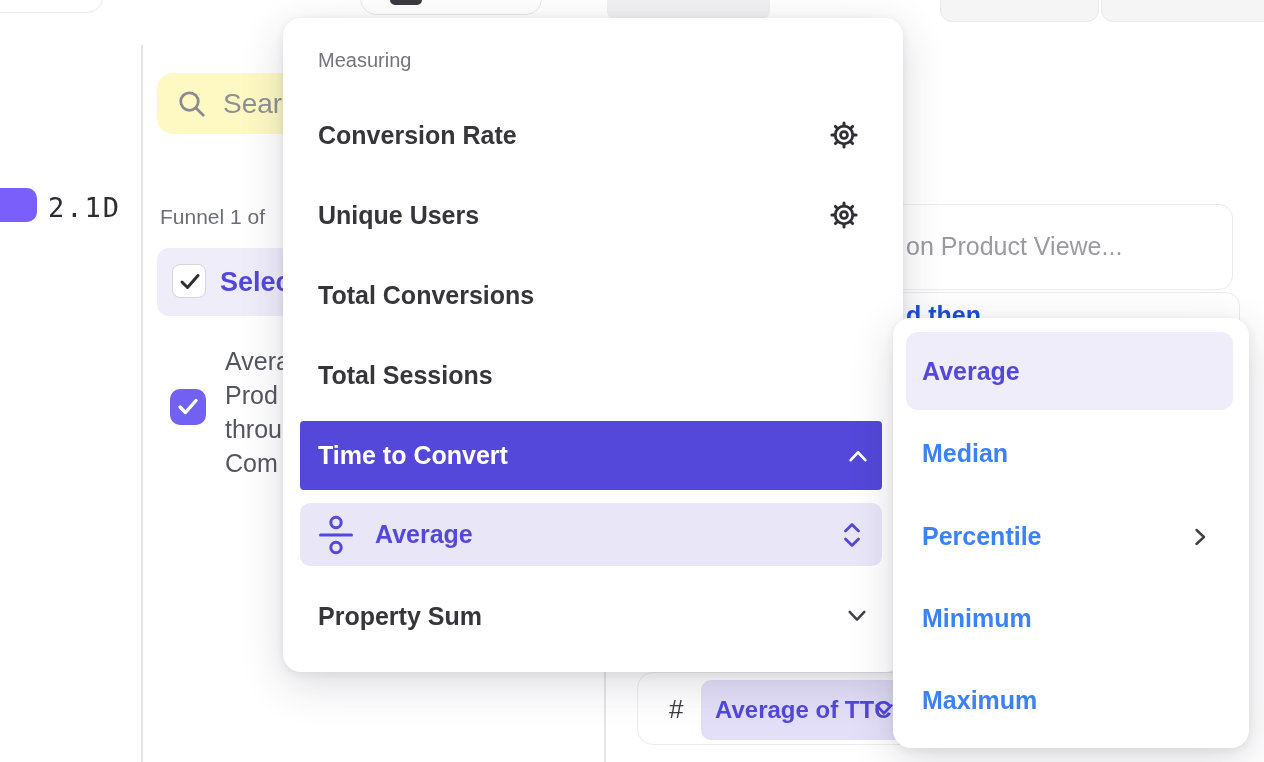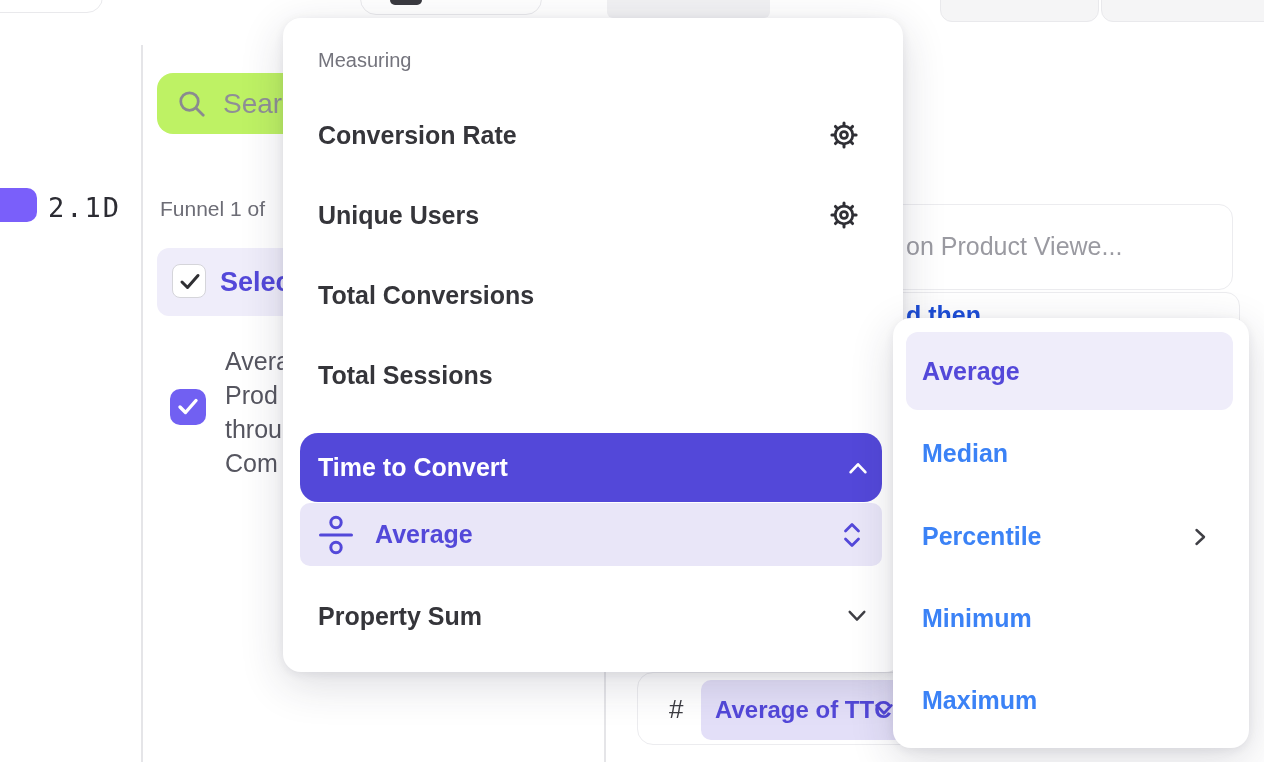--- a/index.html
+++ b/index.html
@@ -16,29 +16,29 @@
   .gray-frag { background:#f3f3f5; border:1.5px solid #e9e9ec; border-radius:12px; }
   .top-gray-block { background:#f1f1f3; border-radius:0 0 6px 6px; }
   .dark-glyph { background:#3a3a40; border-radius:5px; }
 
   .v-divider { background:#e5e5e8; width:1.5px; }
 
   
   .legend-swatch { background:var(--badge,#7a5ffa); border-radius:4px 10px 10px 4px; }
   .legend-label { font-family:"DejaVu Sans Mono", monospace; font-size:27px; color:#2c2c33; letter-spacing:2px; }
 
-  .search-field { background:#bef264; border-radius:16px; }
+  .search-field { background:#fef9c3; border-radius:16px; }
   .search-field input {
     position:absolute; left:66px; top:0; width:150px; height:61px;
     border:none; outline:none; background:transparent;
     font-family:"Liberation Sans", sans-serif; font-size:28px; color:#6f6f76;
   }
   .search-field input::placeholder { color:#8f8f96; opacity:1; }
 
-  .funnel-label { font-size:21px; color:#6d6d76; white-space:nowrap; }
+  .funnel-label { font-size:21px; color:#6d6d76; white-space:nowrap;margin-top:8px; }
 
   .select-row { background:#efedfa; border-radius:12px; }
   .checkbox-white { background:#fff; border:1.5px solid #d5d5da; border-radius:8px; }
   .select-label { font-size:27px; font-weight:700; color:var(--accent,#5348d9); line-height:68px; white-space:nowrap; }
 
   .checkbox-purple { background:var(--accentBright,#7160f2); border-radius:10px; }
   .step-desc { font-size:25px; color:#565660; line-height:34px; white-space:nowrap; }
 
   
   .bg-card { background:#fff; border:1.5px solid #ececef; border-radius:14px; }
@@ -50,21 +50,21 @@
 
   
   .panel {
     background:#fff; border-radius:18px;
     box-shadow:0 12px 44px rgba(35,35,60,.16), 0 2px 10px rgba(35,35,60,.08);
   }
   .menu-header { font-size:20px; color:#74747d; }
   .menu-item-label { font-size:25px; font-weight:700; color:#35353a; line-height:80px; white-space:nowrap; }
   .menu-row { position:absolute; left:0; width:100%; height:80px; cursor:pointer; }
 
-  .selected-row { background:var(--accent,#5348d9); border-radius:18px;margin-top:12px; }
+  .selected-row { background:var(--accent,#5348d9); border-radius:4px; }
   .selected-row .menu-item-label { color:#ffffff; line-height:69px; }
 
   .sub-row { background:var(--lavenderRow,#e9e6f8); border-radius:10px; }
   .sub-row-label { font-size:25px; font-weight:700; color:var(--accent,#5348d9); line-height:63px; white-space:nowrap; }
 
   .submenu-item-label { font-size:25px; font-weight:700; color:#3b82f6; line-height:70px; white-space:nowrap; }
   .submenu-selected { background:var(--lavenderLight,#efedfa); border-radius:12px; }
   .submenu-selected .submenu-item-label { color:var(--accent,#5348d9); line-height:78px; }
 
   svg { display:block; }

